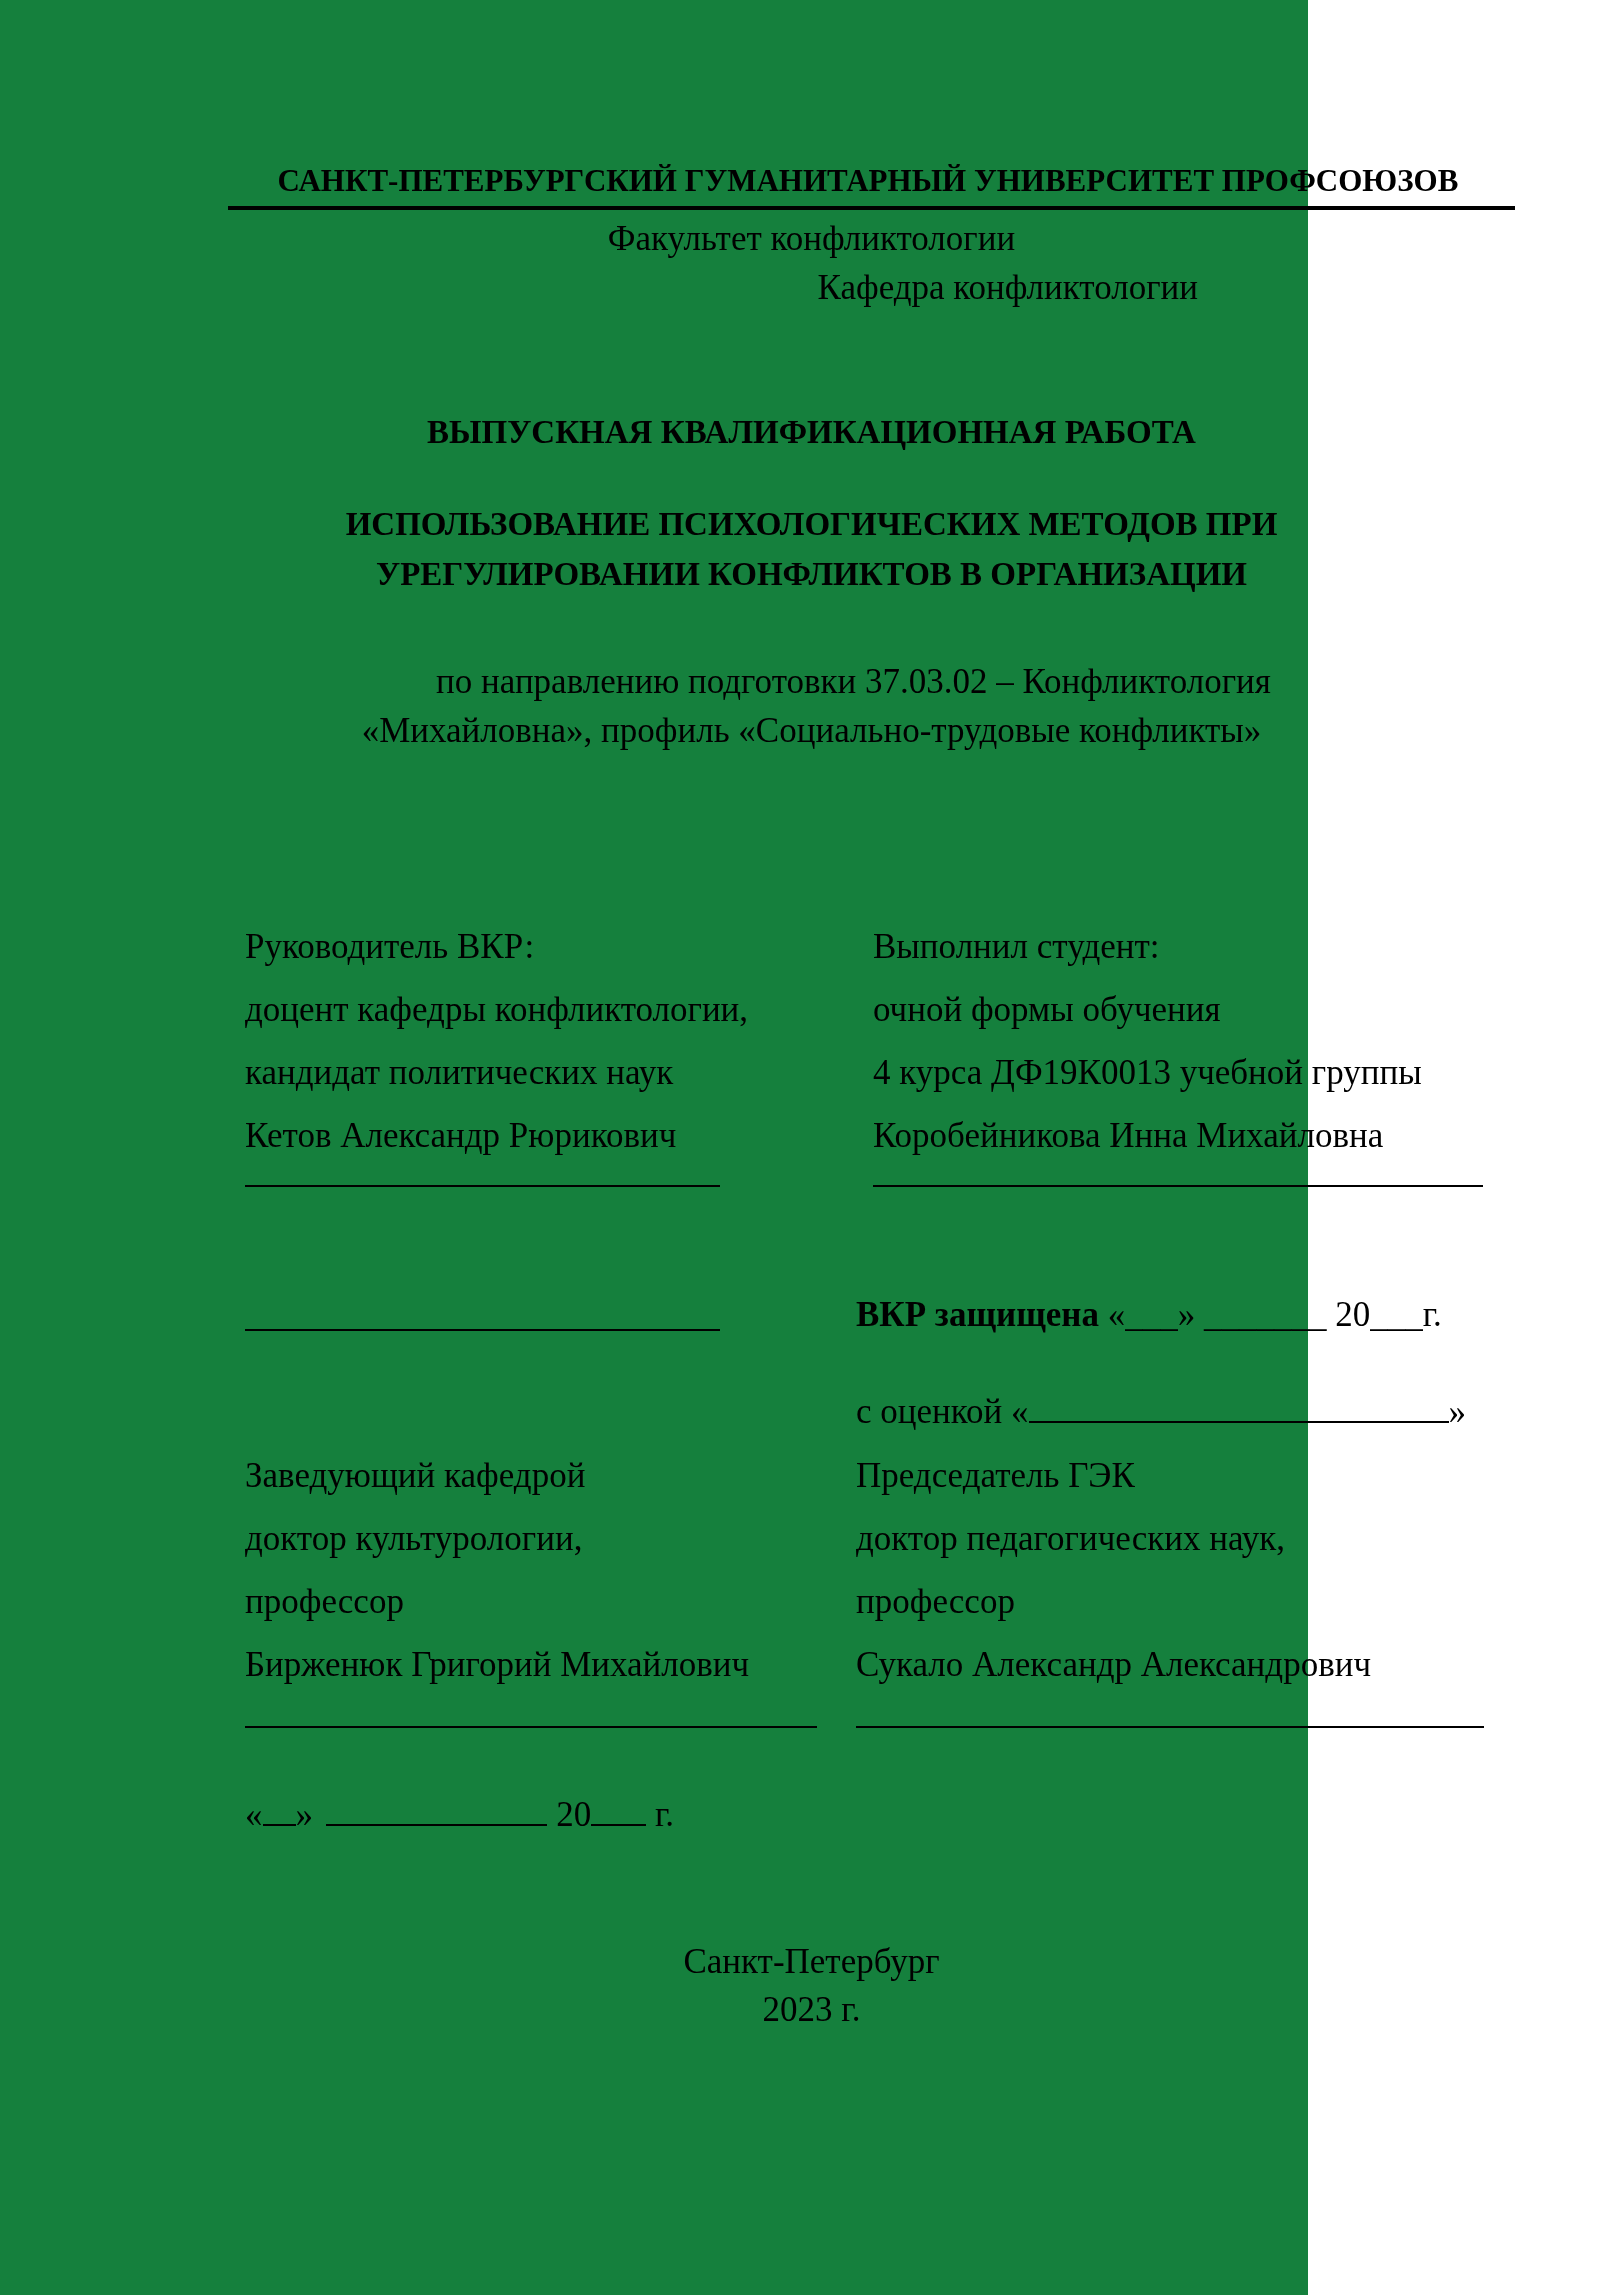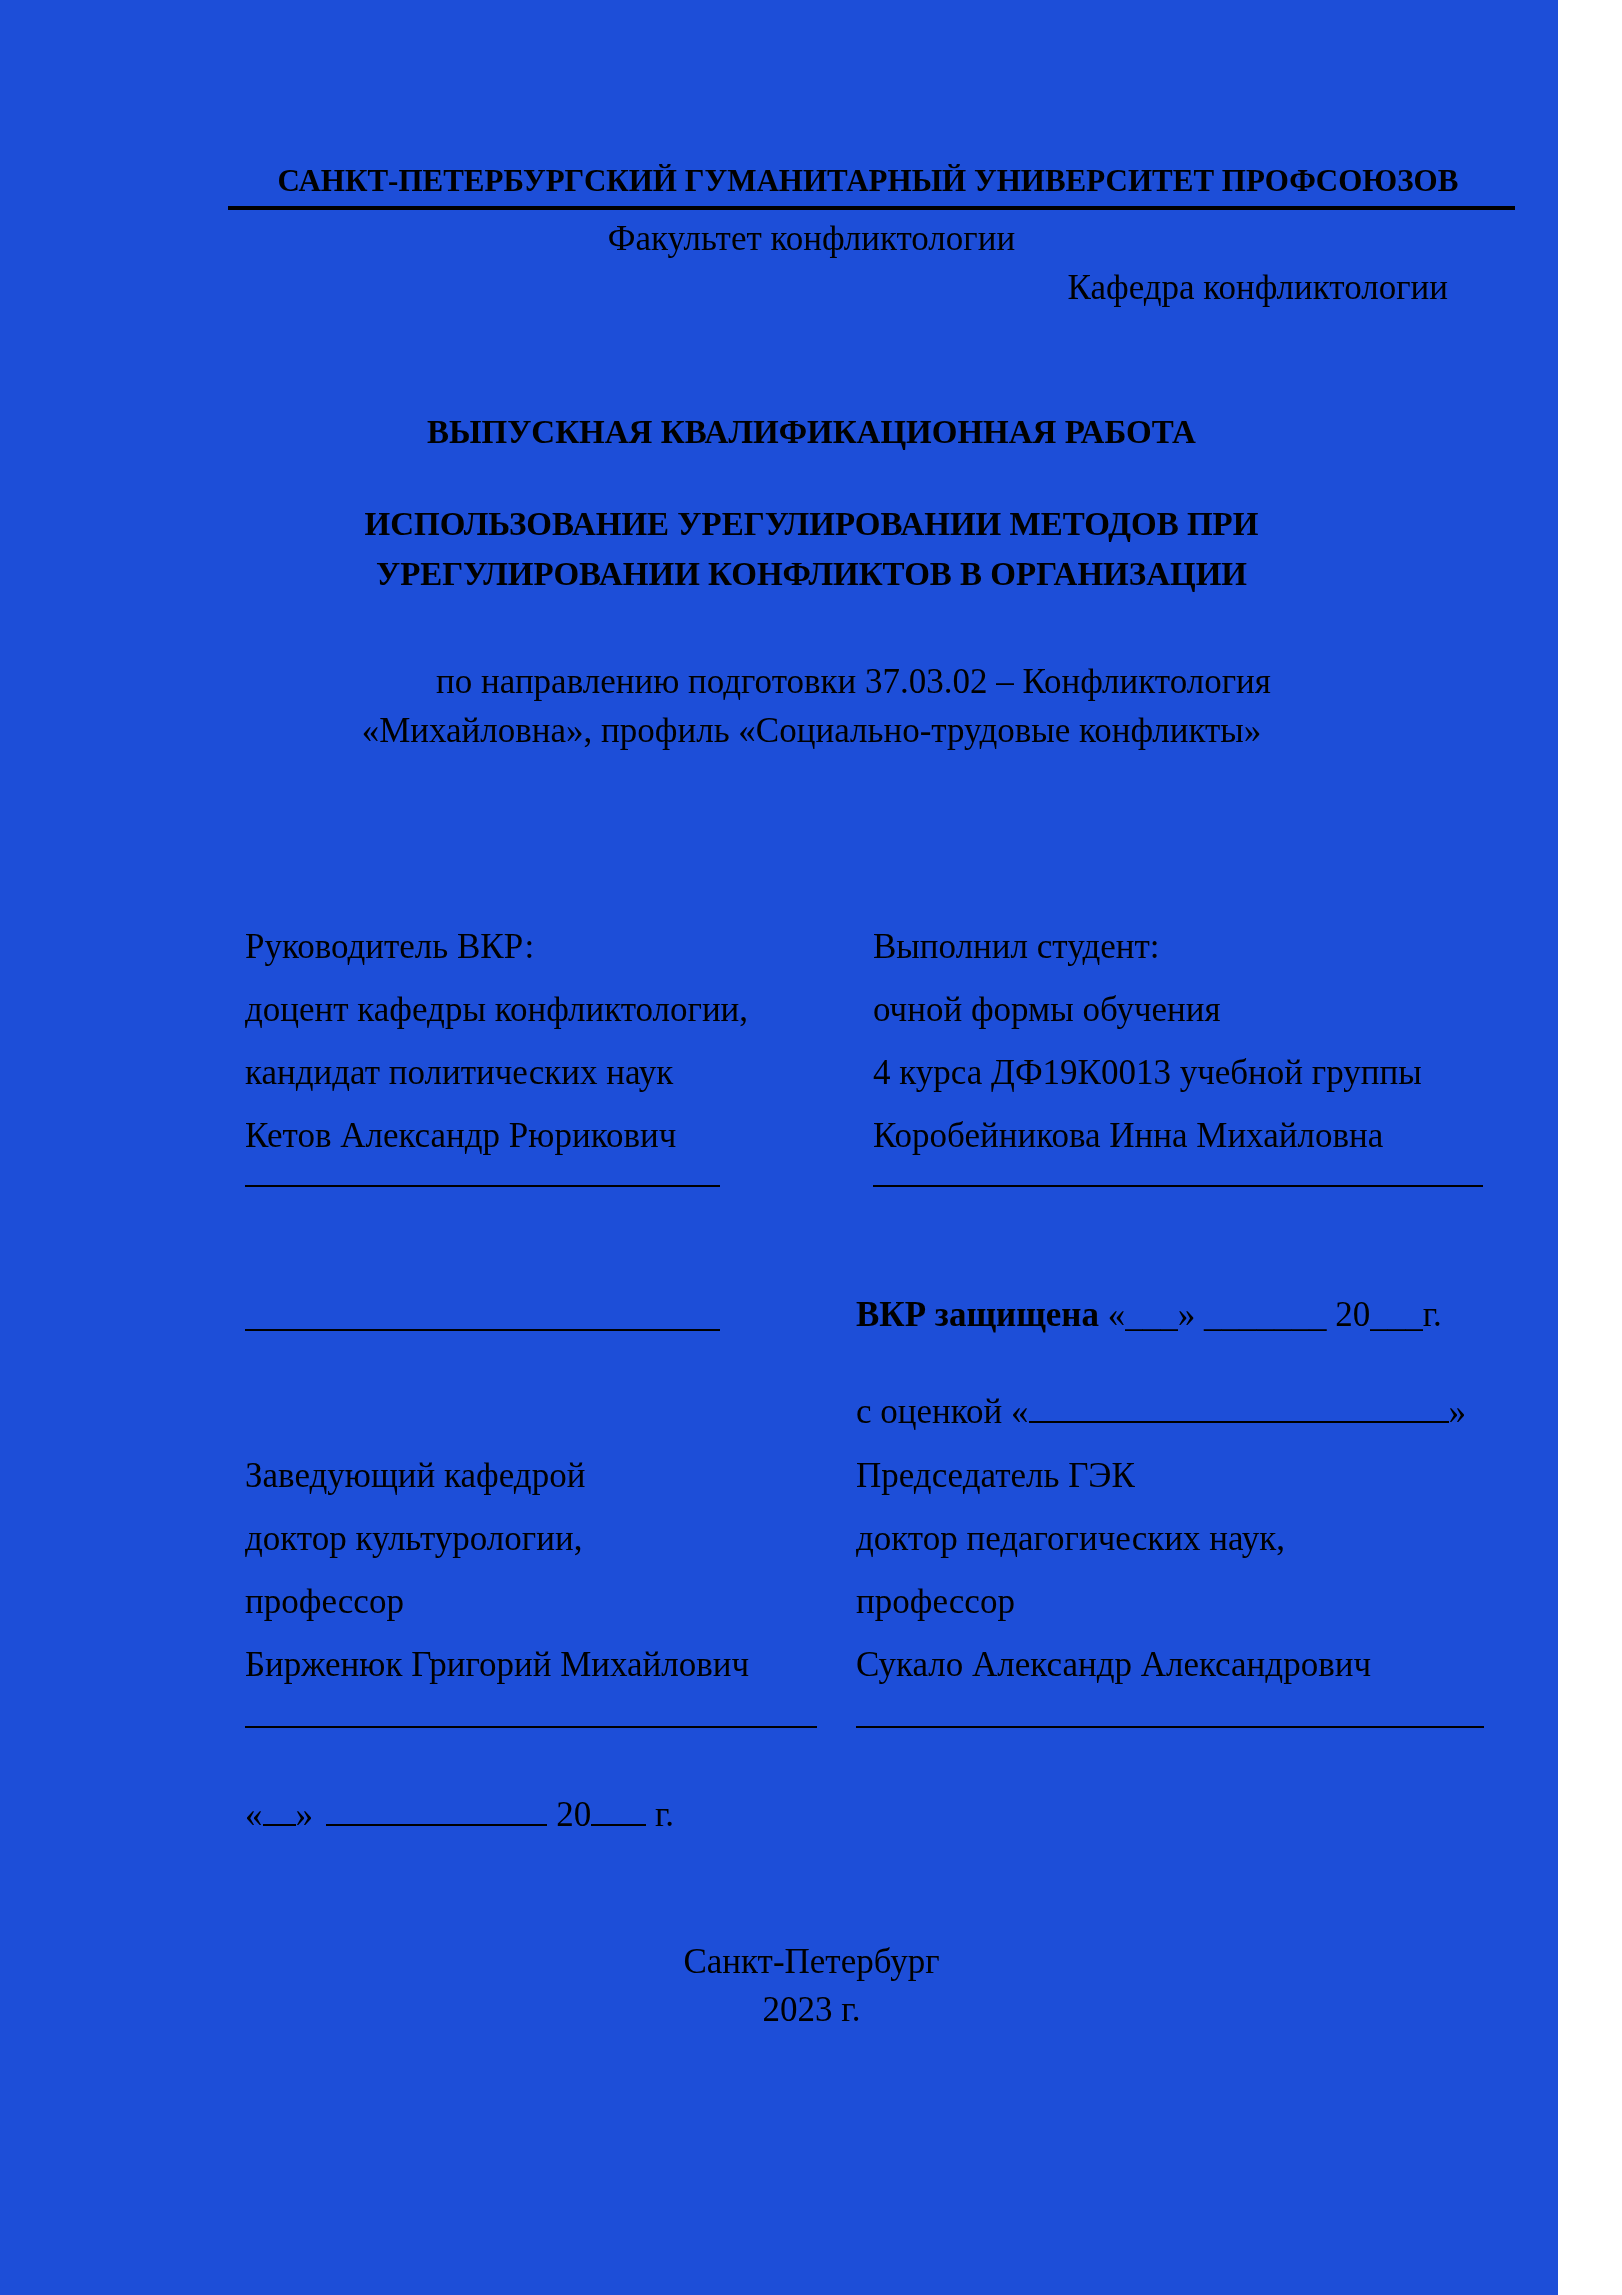--- a/index.html
+++ b/index.html
@@ -11,22 +11,22 @@
       width: 1623px;
       height: 2295px;
       position: relative;
       overflow: hidden;
       font-family: "Liberation Serif", "DejaVu Serif", serif;
       color: #000000;
     }
     .page {
       position: absolute;
       left: 0; top: 0;
-      width: 1558px; height: 2295px;
-      background: #1d4ed8;
+      width: 1308px; height: 2295px;
+      background: #15803d;
     }
     .abs { position: absolute; white-space: nowrap; }
     .txt { font-size: 35px; line-height: 41px; }
     .bold { font-weight: bold; }
 
     .univ {
       left: 228px; width: 1280px; top: 163px;
       font-size: 31px; font-weight: bold; text-align: center;
       letter-spacing: 0px;
     }
@@ -56,21 +56,21 @@
 <body>
 
 <div class="page">
 
   <div class="abs univ">САНКТ-ПЕТЕРБУРГСКИЙ ГУМАНИТАРНЫЙ УНИВЕРСИТЕТ ПРОФСОЮЗОВ</div>
   <div class="abs univ-rule"></div>
   <div class="abs txt faculty">Факультет конфликтологии</div>
   <div class="abs txt kafedra">Кафедра конфликтологии</div>
 
   <div class="abs work-type">ВЫПУСКНАЯ КВАЛИФИКАЦИОННАЯ РАБОТА</div>
-  <div class="abs title-l1">ИСПОЛЬЗОВАНИЕ УРЕГУЛИРОВАНИИ МЕТОДОВ ПРИ</div>
+  <div class="abs title-l1">ИСПОЛЬЗОВАНИЕ ПСИХОЛОГИЧЕСКИХ МЕТОДОВ ПРИ</div>
   <div class="abs title-l2">УРЕГУЛИРОВАНИИ КОНФЛИКТОВ В ОРГАНИЗАЦИИ</div>
 
   <div class="abs txt dir-l1">по направлению подготовки 37.03.02 – Конфликтология</div>
   <div class="abs txt dir-l2">«Михайловна», профиль «Социально-трудовые конфликты»</div>
 
   <div class="abs txt line-block" style="left:245px; top:907px;">
     <div>Руководитель ВКР:</div>
     <div>доцент кафедры конфликтологии,</div>
     <div>кандидат политических наук</div>
     <div>Кетов Александр Рюрикович</div>

